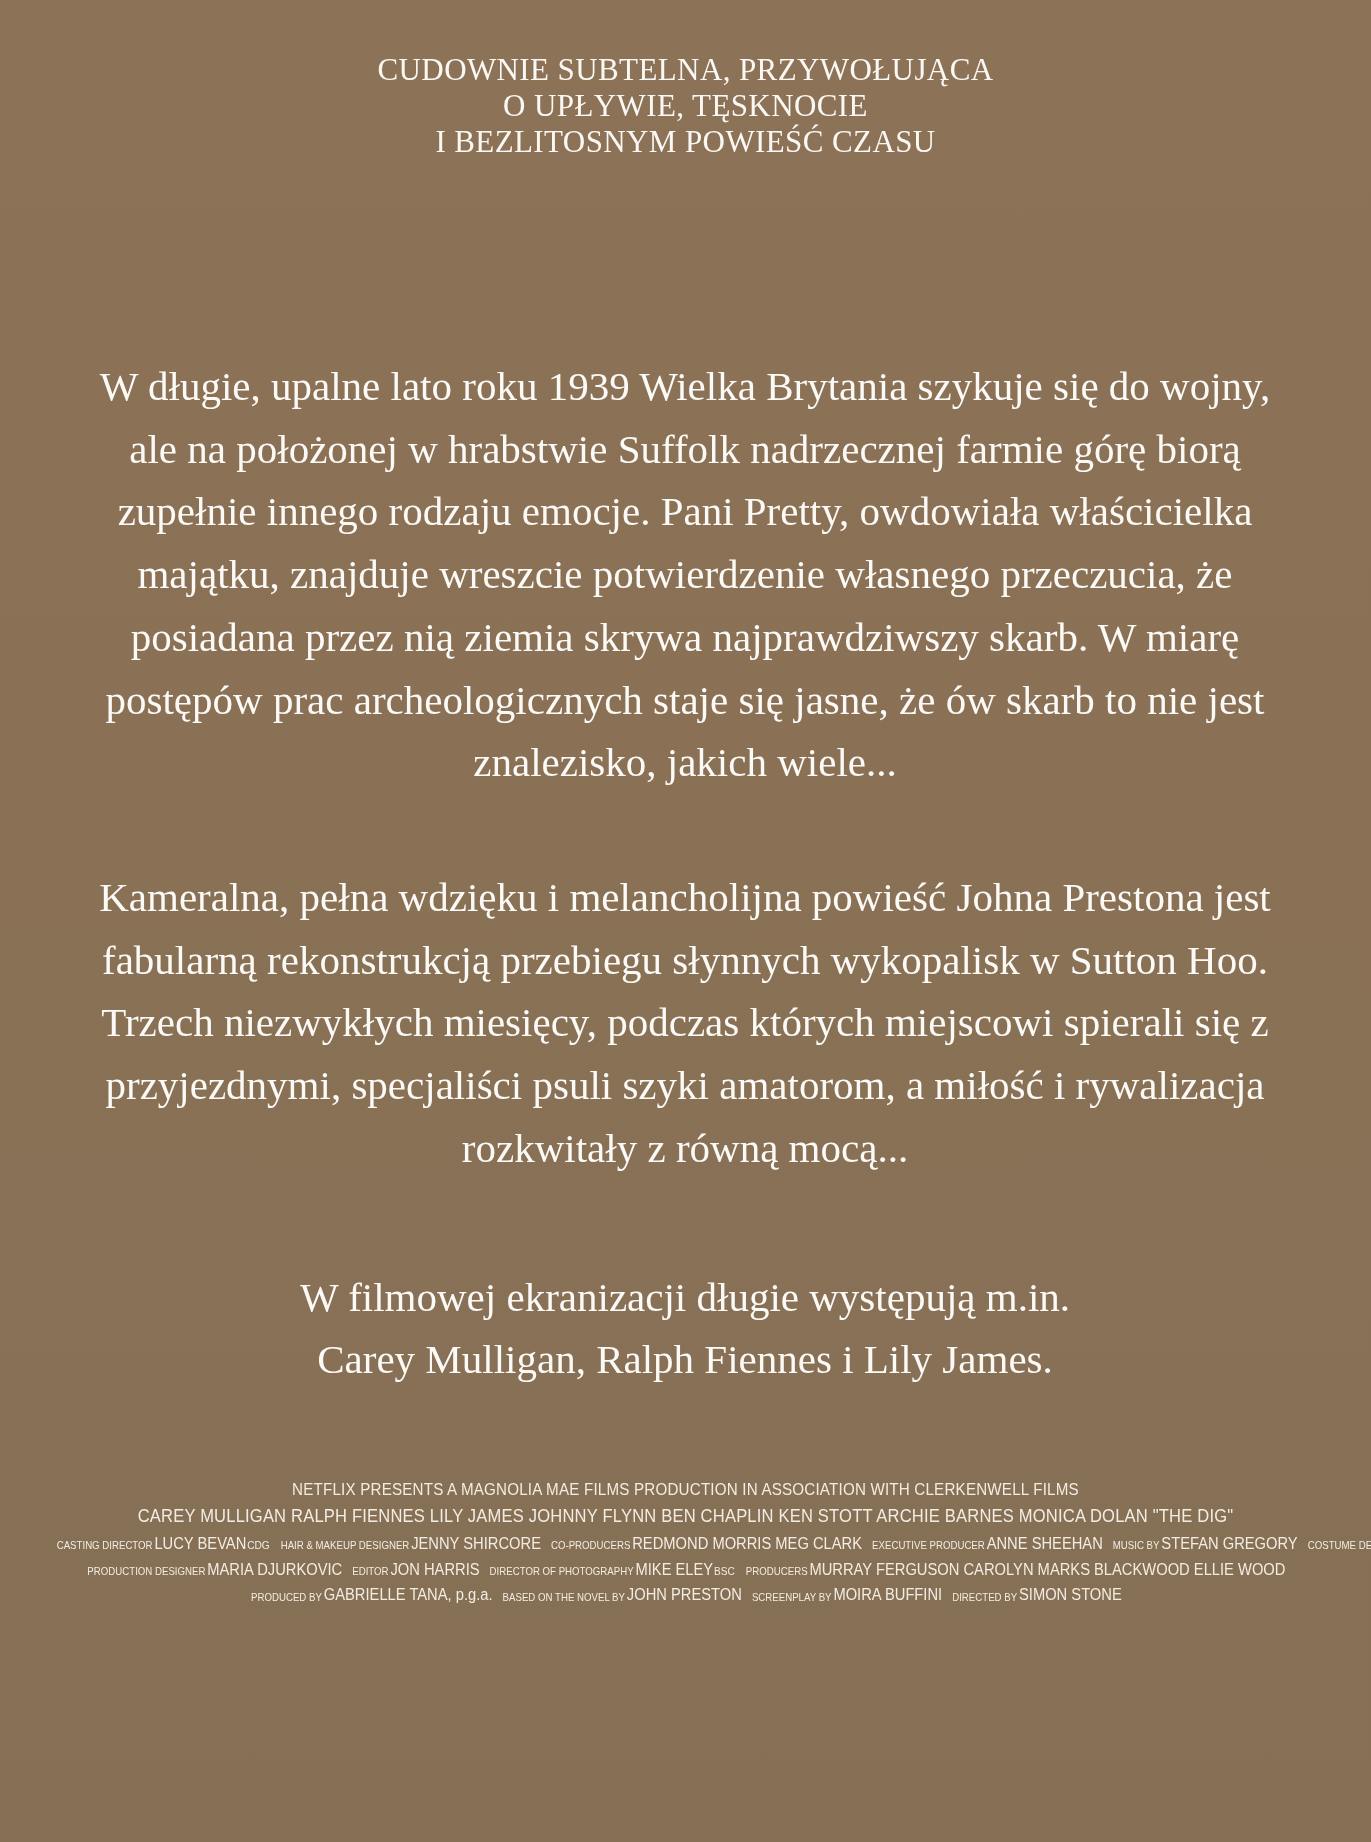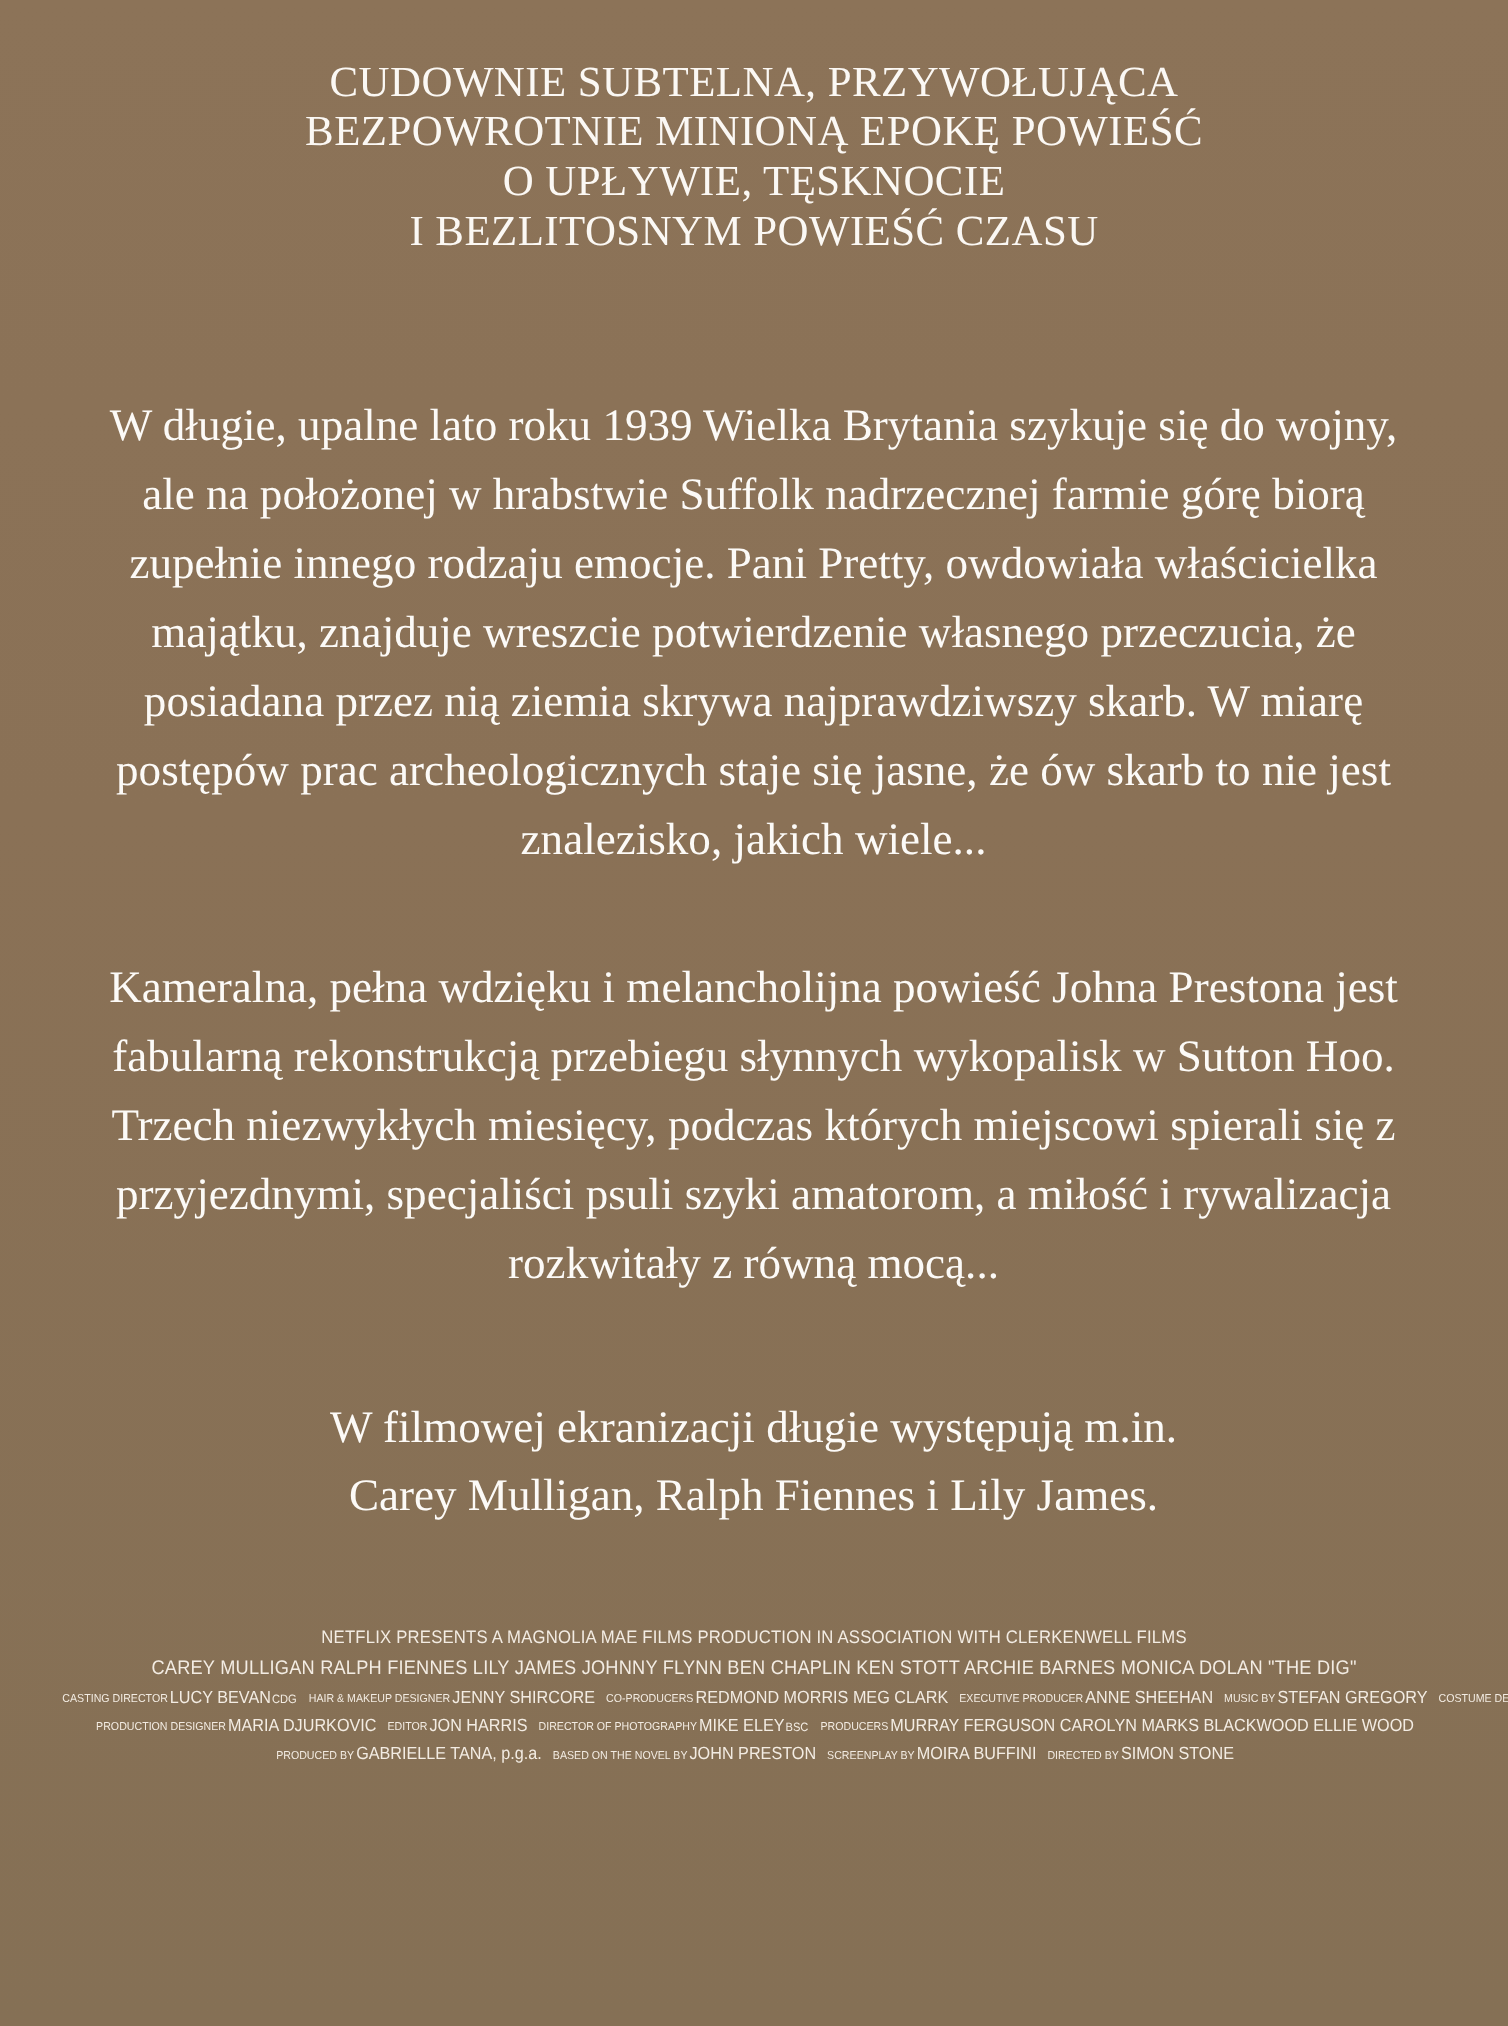--- a/index.html
+++ b/index.html
@@ -23,21 +23,21 @@
   }
 
   
   .headline {
     position: absolute;
     top: 52px;
     left: 70px;
     right: 70px;
     text-align: center;
     font-family: "Liberation Serif", serif;
-    font-size: 39px;
+    font-size: 31px;
     line-height: 1.16;
     letter-spacing: 0.4px;
     color: #fbf8f4;
     font-weight: 400;
   }
   .headline div {
     white-space: nowrap;
   }
 
   
@@ -104,21 +104,20 @@
     margin: 0 1px;
   }
 </style>
 </head>
 <body>
 
 <div class="page">
 
   <div class="headline">
     <div>CUDOWNIE SUBTELNA, PRZYWOŁUJĄCA</div>
-    <div>BEZPOWROTNIE MINIONĄ EPOKĘ POWIEŚĆ</div>
     <div>O UPŁYWIE, TĘSKNOCIE</div>
     <div>I BEZLITOSNYM POWIEŚĆ CZASU</div>
   </div>
 
   <div class="body-copy">
     <p class="para">W długie, upalne lato roku 1939 Wielka Brytania szykuje się do wojny, ale na położonej w hrabstwie Suffolk nadrzecznej farmie górę biorą zupełnie innego rodzaju emocje. Pani Pretty, owdowiała właścicielka majątku, znajduje wreszcie potwierdzenie własnego przeczucia, że posiadana przez nią ziemia skrywa najprawdziwszy skarb. W miarę postępów prac archeologicznych staje się jasne, że ów skarb to nie jest znalezisko, jakich wiele...</p>
     <p class="para last">Kameralna, pełna wdzięku i melancholijna powieść Johna Prestona jest fabularną rekonstrukcją przebiegu słynnych wykopalisk w Sutton Hoo. Trzech niezwykłych miesięcy, podczas których miejscowi spierali się z przyjezdnymi, specjaliści psuli szyki amatorom, a miłość i rywalizacja rozkwitały z równą mocą...</p>
     <p class="para cast">W filmowej ekranizacji długie występują m.in.</p>
     <p class="para" style="margin-top:0;margin-bottom:0;">Carey Mulligan, Ralph Fiennes i Lily James.</p>
   </div>

